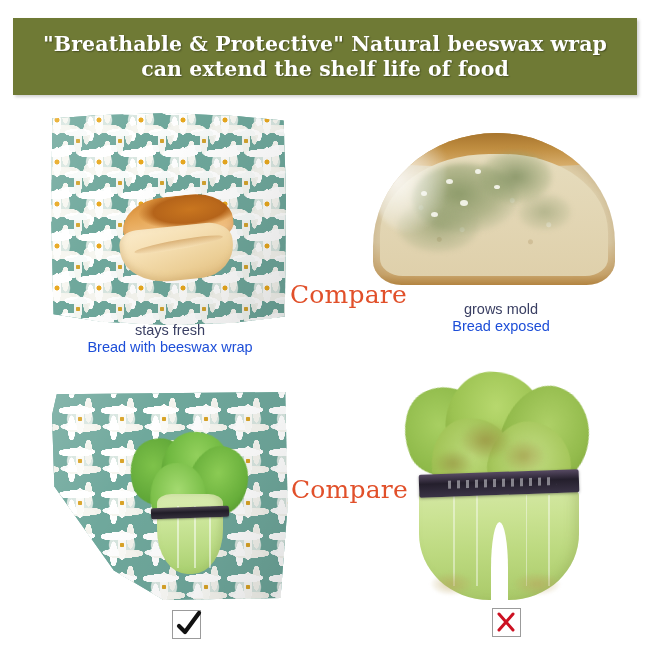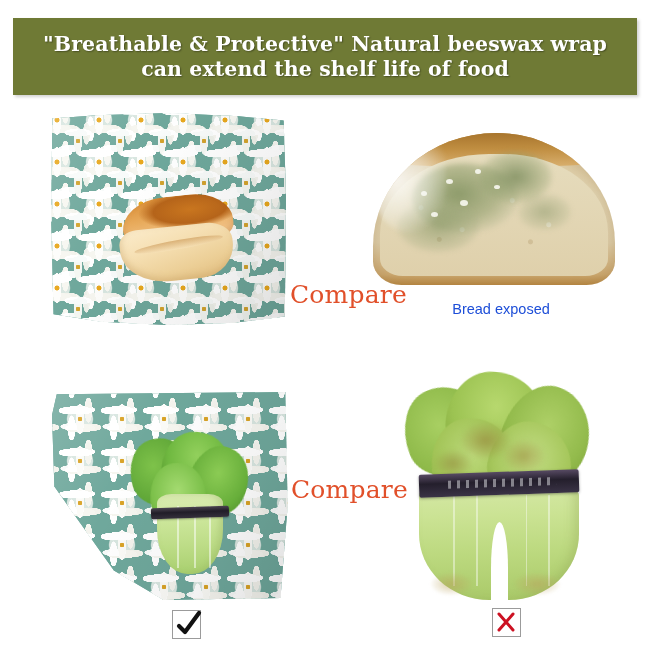--- a/index.html
+++ b/index.html
@@ -466,22 +466,27 @@
       <div class="spore" style="left:36%;top:44%;width:8px;height:6px;"></div>
       <div class="spore" style="left:24%;top:52%;width:7px;height:5px;"></div>
       <div class="spore" style="left:50%;top:34%;width:6px;height:4px;"></div>
       <div class="spore" style="left:20%;top:38%;width:6px;height:5px;"></div>
       <div class="fuzz"></div>
     </div>
   </div>
 
   <div class="compare" id="compare-one">Compare</div>
 
+  <div class="caption-block" id="caption-left">
+    <span class="cap-status">stays fresh</span>
+    <span class="cap-desc">Bread with beeswax wrap</span>
+  </div>
 
   <div class="caption-block" id="caption-right">
+    <span class="cap-status">grows mold</span>
     <span class="cap-desc">Bread exposed</span>
   </div>
 
   <div class="wrap" id="wrap-two">
     <div class="daisy-field alt"></div>
     <div class="daisy-field2"></div>
     <div class="fold"></div>
     <div class="wrap-shade"></div>
   </div>
 

